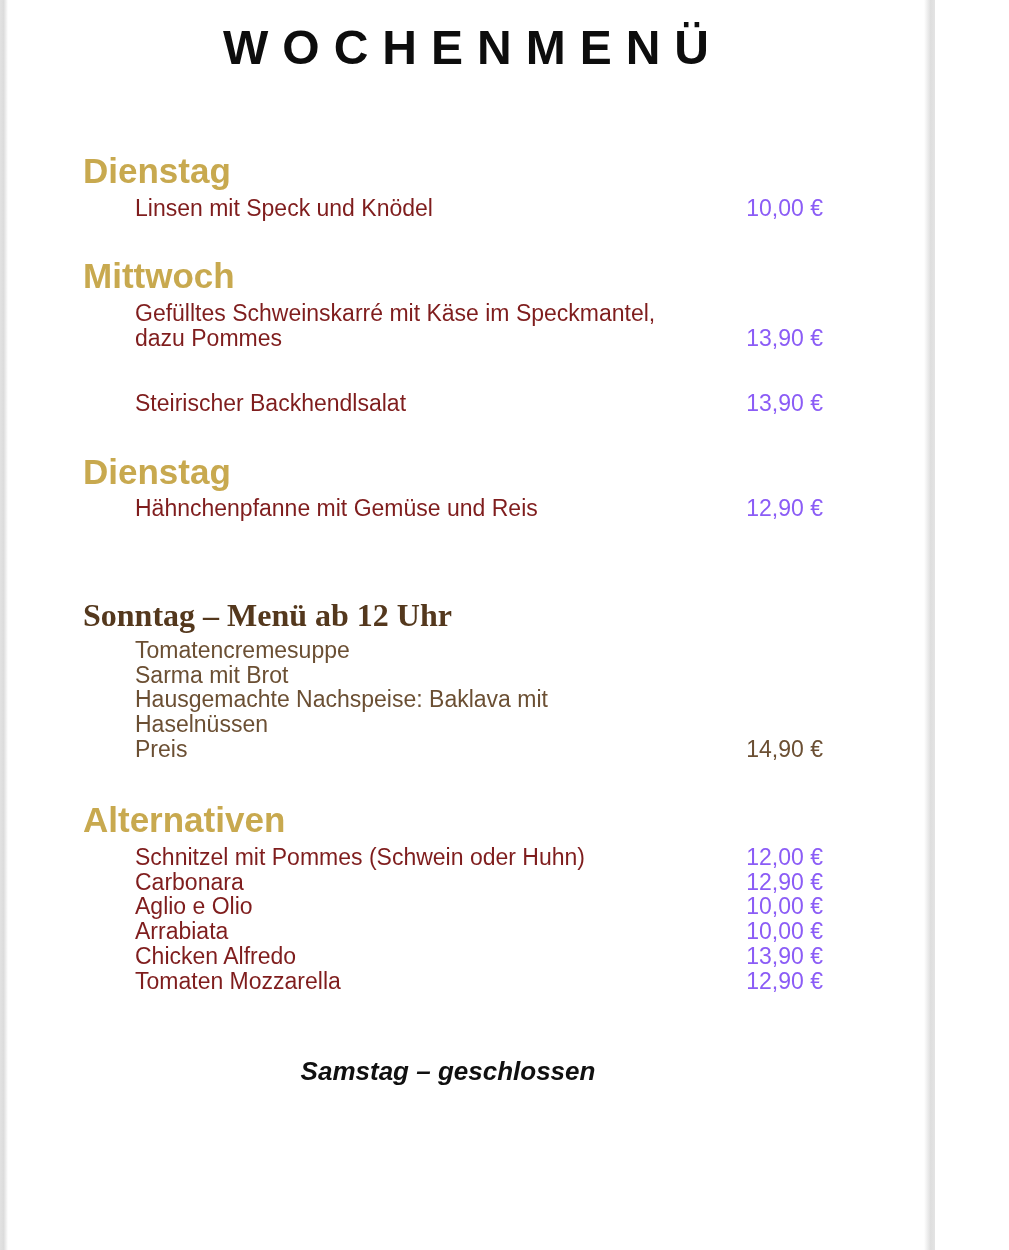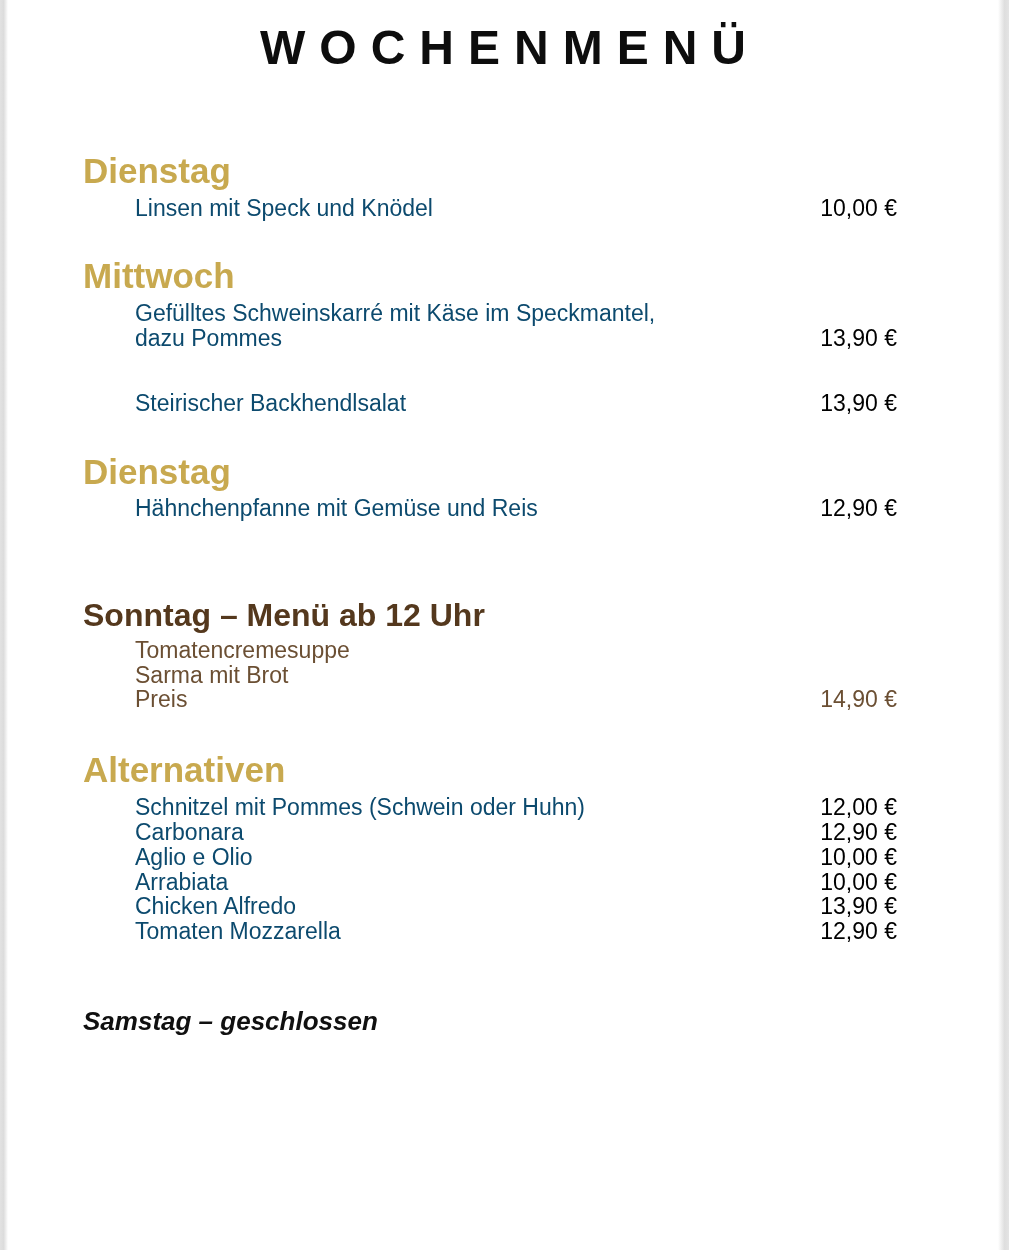--- a/index.html
+++ b/index.html
@@ -5,21 +5,21 @@
   html, body {
     margin: 0;
     padding: 0;
     background: #ffffff;
   }
   body {
     font-family: "Liberation Sans", sans-serif;
   }
   .page {
     position: relative;
-    width: 1009px;
+    width: 935px;
     height: 1250px;
     background: #ffffff;
     overflow: hidden;
   }
   
   .edge-left {
     position: absolute;
     left: 0; top: 0;
     width: 8px; height: 100%;
     background: linear-gradient(to right, #e2e2e2 0%, #dcdcdc 45%, #f2f2f2 80%, #ffffff 100%);
@@ -68,55 +68,56 @@
 
   .row {
     display: flex;
     align-items: flex-end;
     justify-content: space-between;
     margin: 0 0 0 0;
     padding-left: 52px;
   }
   .row .name {
     font-size: 23px;
-    color: #0c4a6e;
+    color: #7f1d1d;
     line-height: 1.08;
     white-space: pre-line;
     flex: 0 1 auto;
     padding-right: 16px;
   }
   .row .price {
     font-size: 23px;
-    color: #000000;
+    color: #8b5cf6;
     line-height: 1.08;
     white-space: nowrap;
     flex: 0 0 auto;
     text-align: right;
   }
 
   .gap-small { height: 38px; }
   .gap-mid   { height: 40px; }
   .gap-large { height: 78px; }
 
   
   .sunday-heading {
     font-size: 32px;
     font-weight: 700;
     color: #54381d;
     line-height: 1.05;
     margin: 0 0 5px 0;
+    font-family: Liberation Serif, serif;
   }
   .sunday .row .name,
   .sunday .row .price {
     color: #6b4f33;
   }
 
   .footer {
     margin-top: 62px;
-    text-align: left;
+    text-align: center;
     font-size: 26px;
     font-weight: 700;
     font-style: italic;
     color: #101010;
     padding-right: 10px;
   }
 </style>
 </head>
 <body>
 
@@ -174,20 +175,25 @@
         <div class="sunday-heading">Sonntag – Menü ab 12 Uhr</div>
         <div class="row">
           <span class="name">Tomatencremesuppe</span>
           <span class="price"></span>
         </div>
         <div class="row">
           <span class="name">Sarma mit Brot</span>
           <span class="price"></span>
         </div>
         <div class="row">
+          <span class="name">Hausgemachte Nachspeise: Baklava mit
+Haselnüssen</span>
+          <span class="price"></span>
+        </div>
+        <div class="row">
           <span class="name">Preis</span>
           <span class="price">14,90 €</span>
         </div>
       </div>
 
       <div class="gap-mid"></div>
 
       <div class="section">
         <div class="day-heading">Alternativen</div>
         <div class="row">

